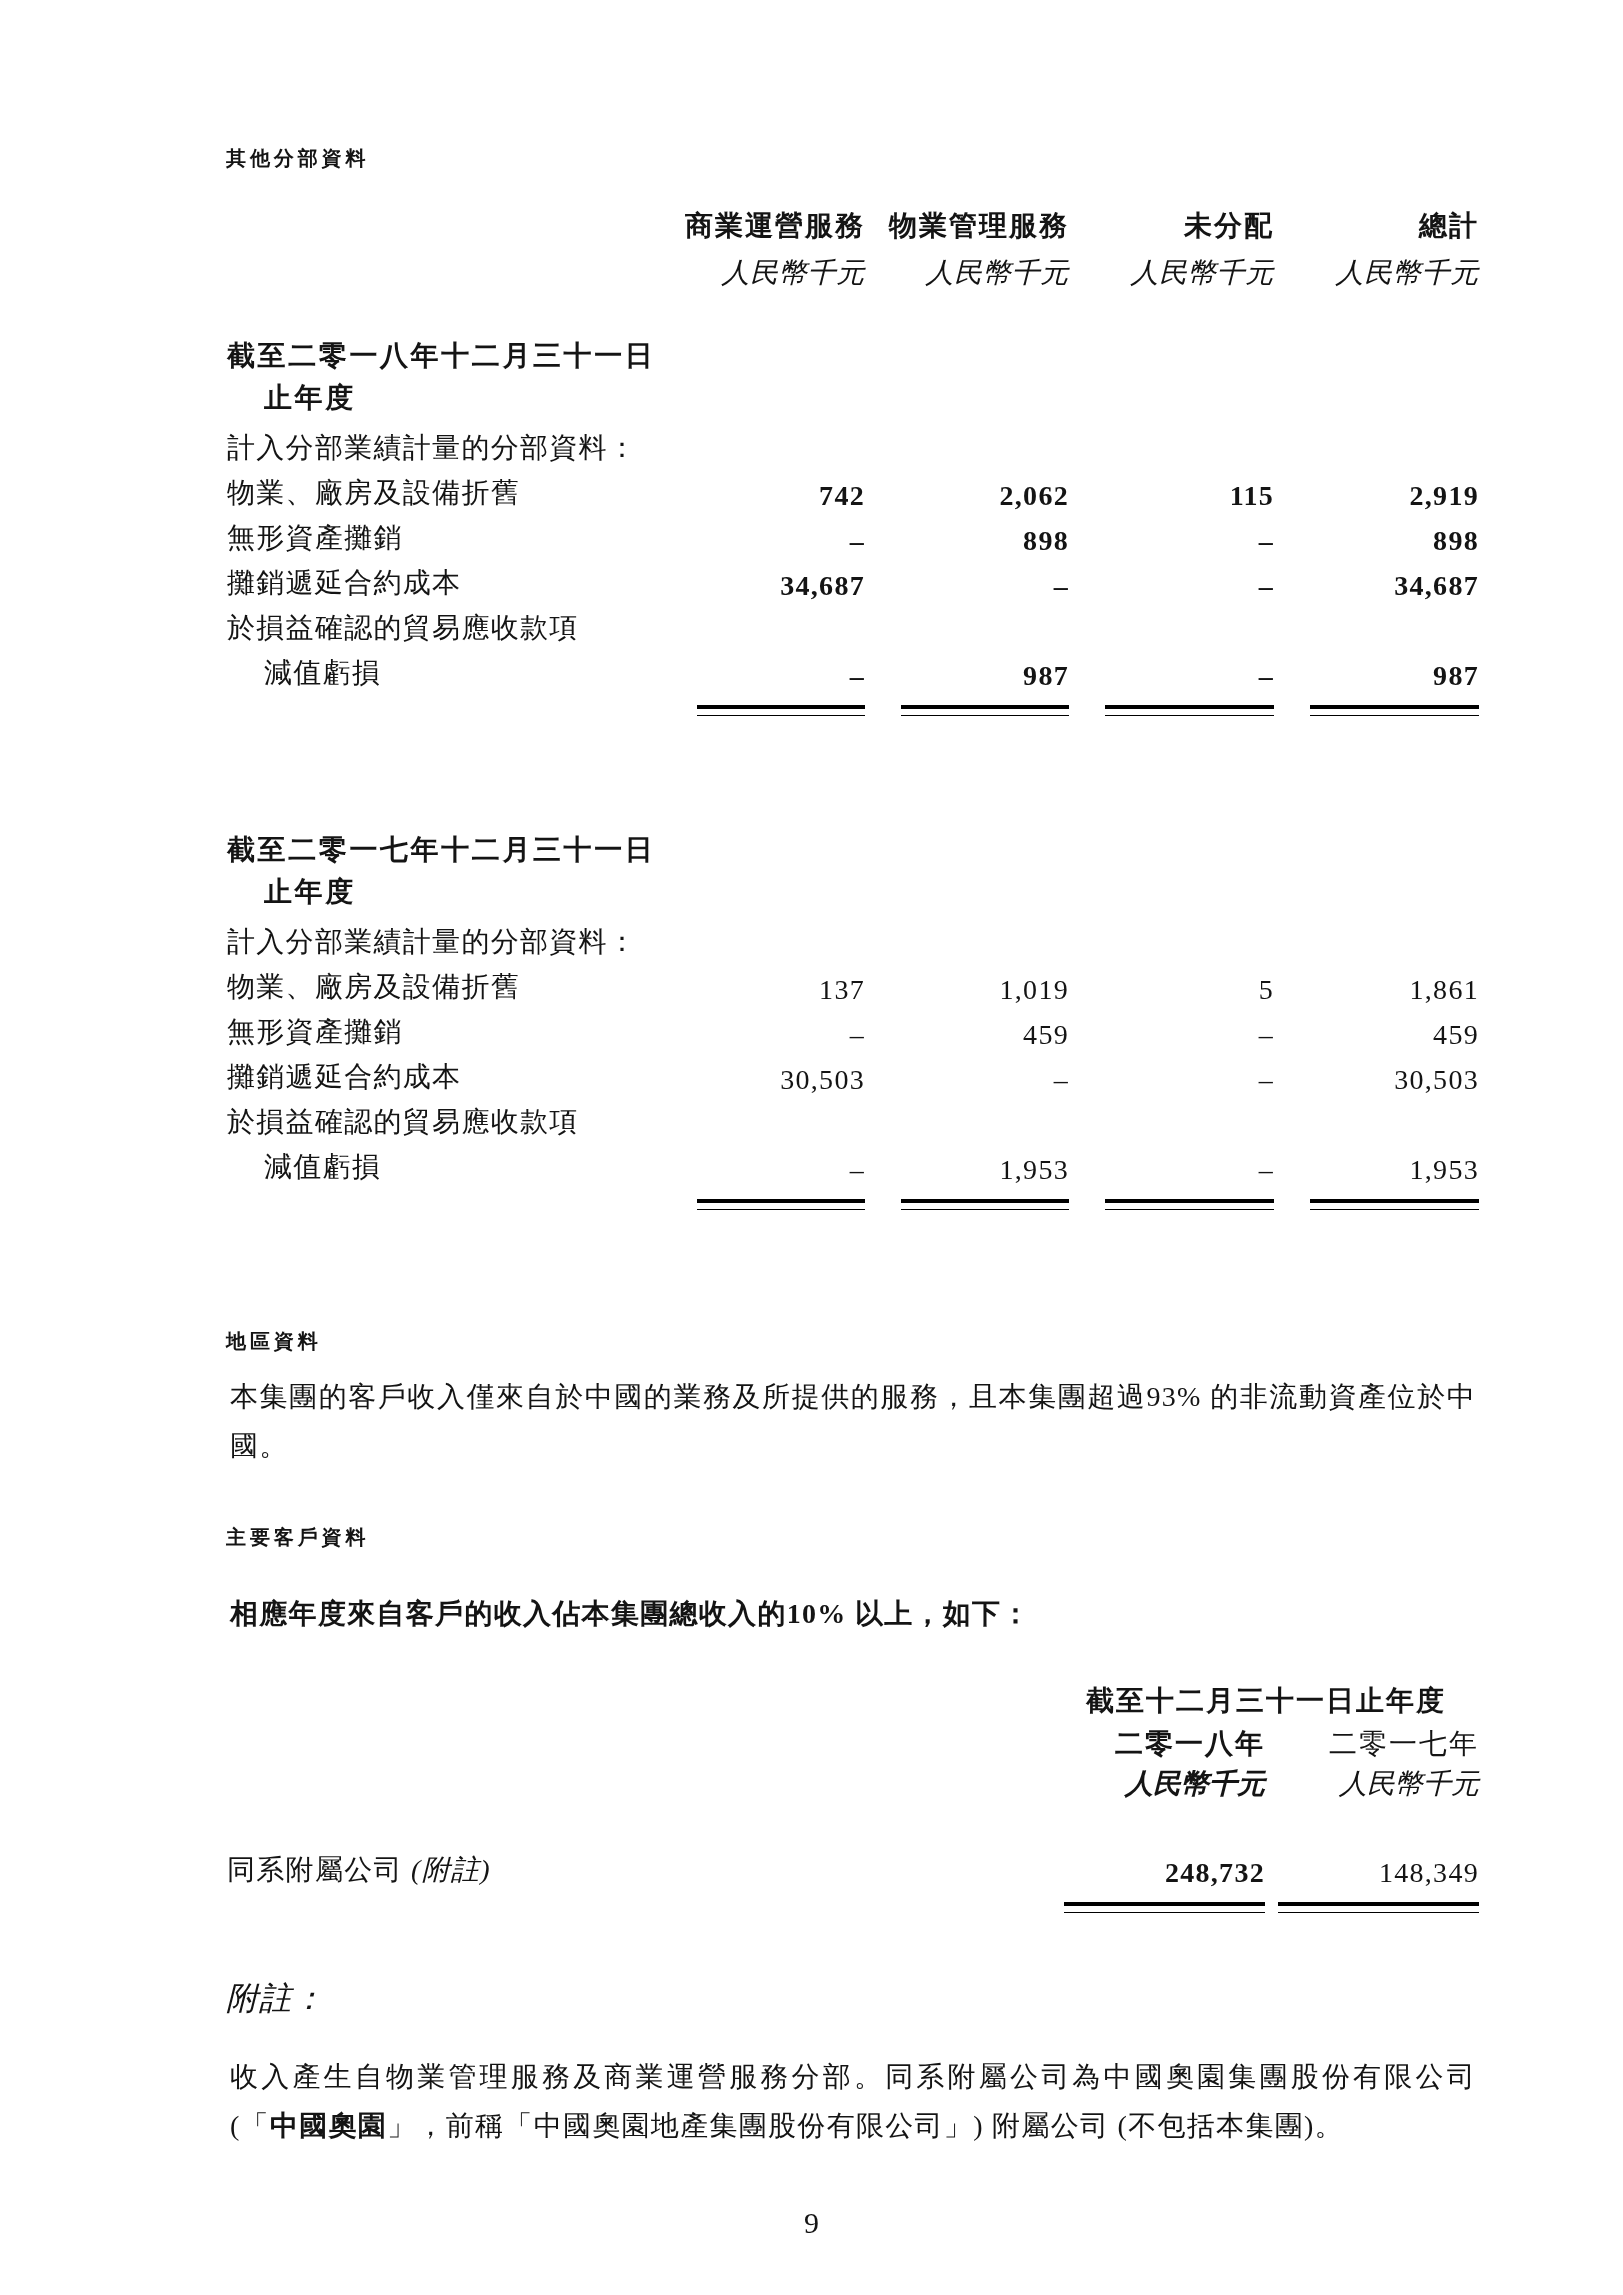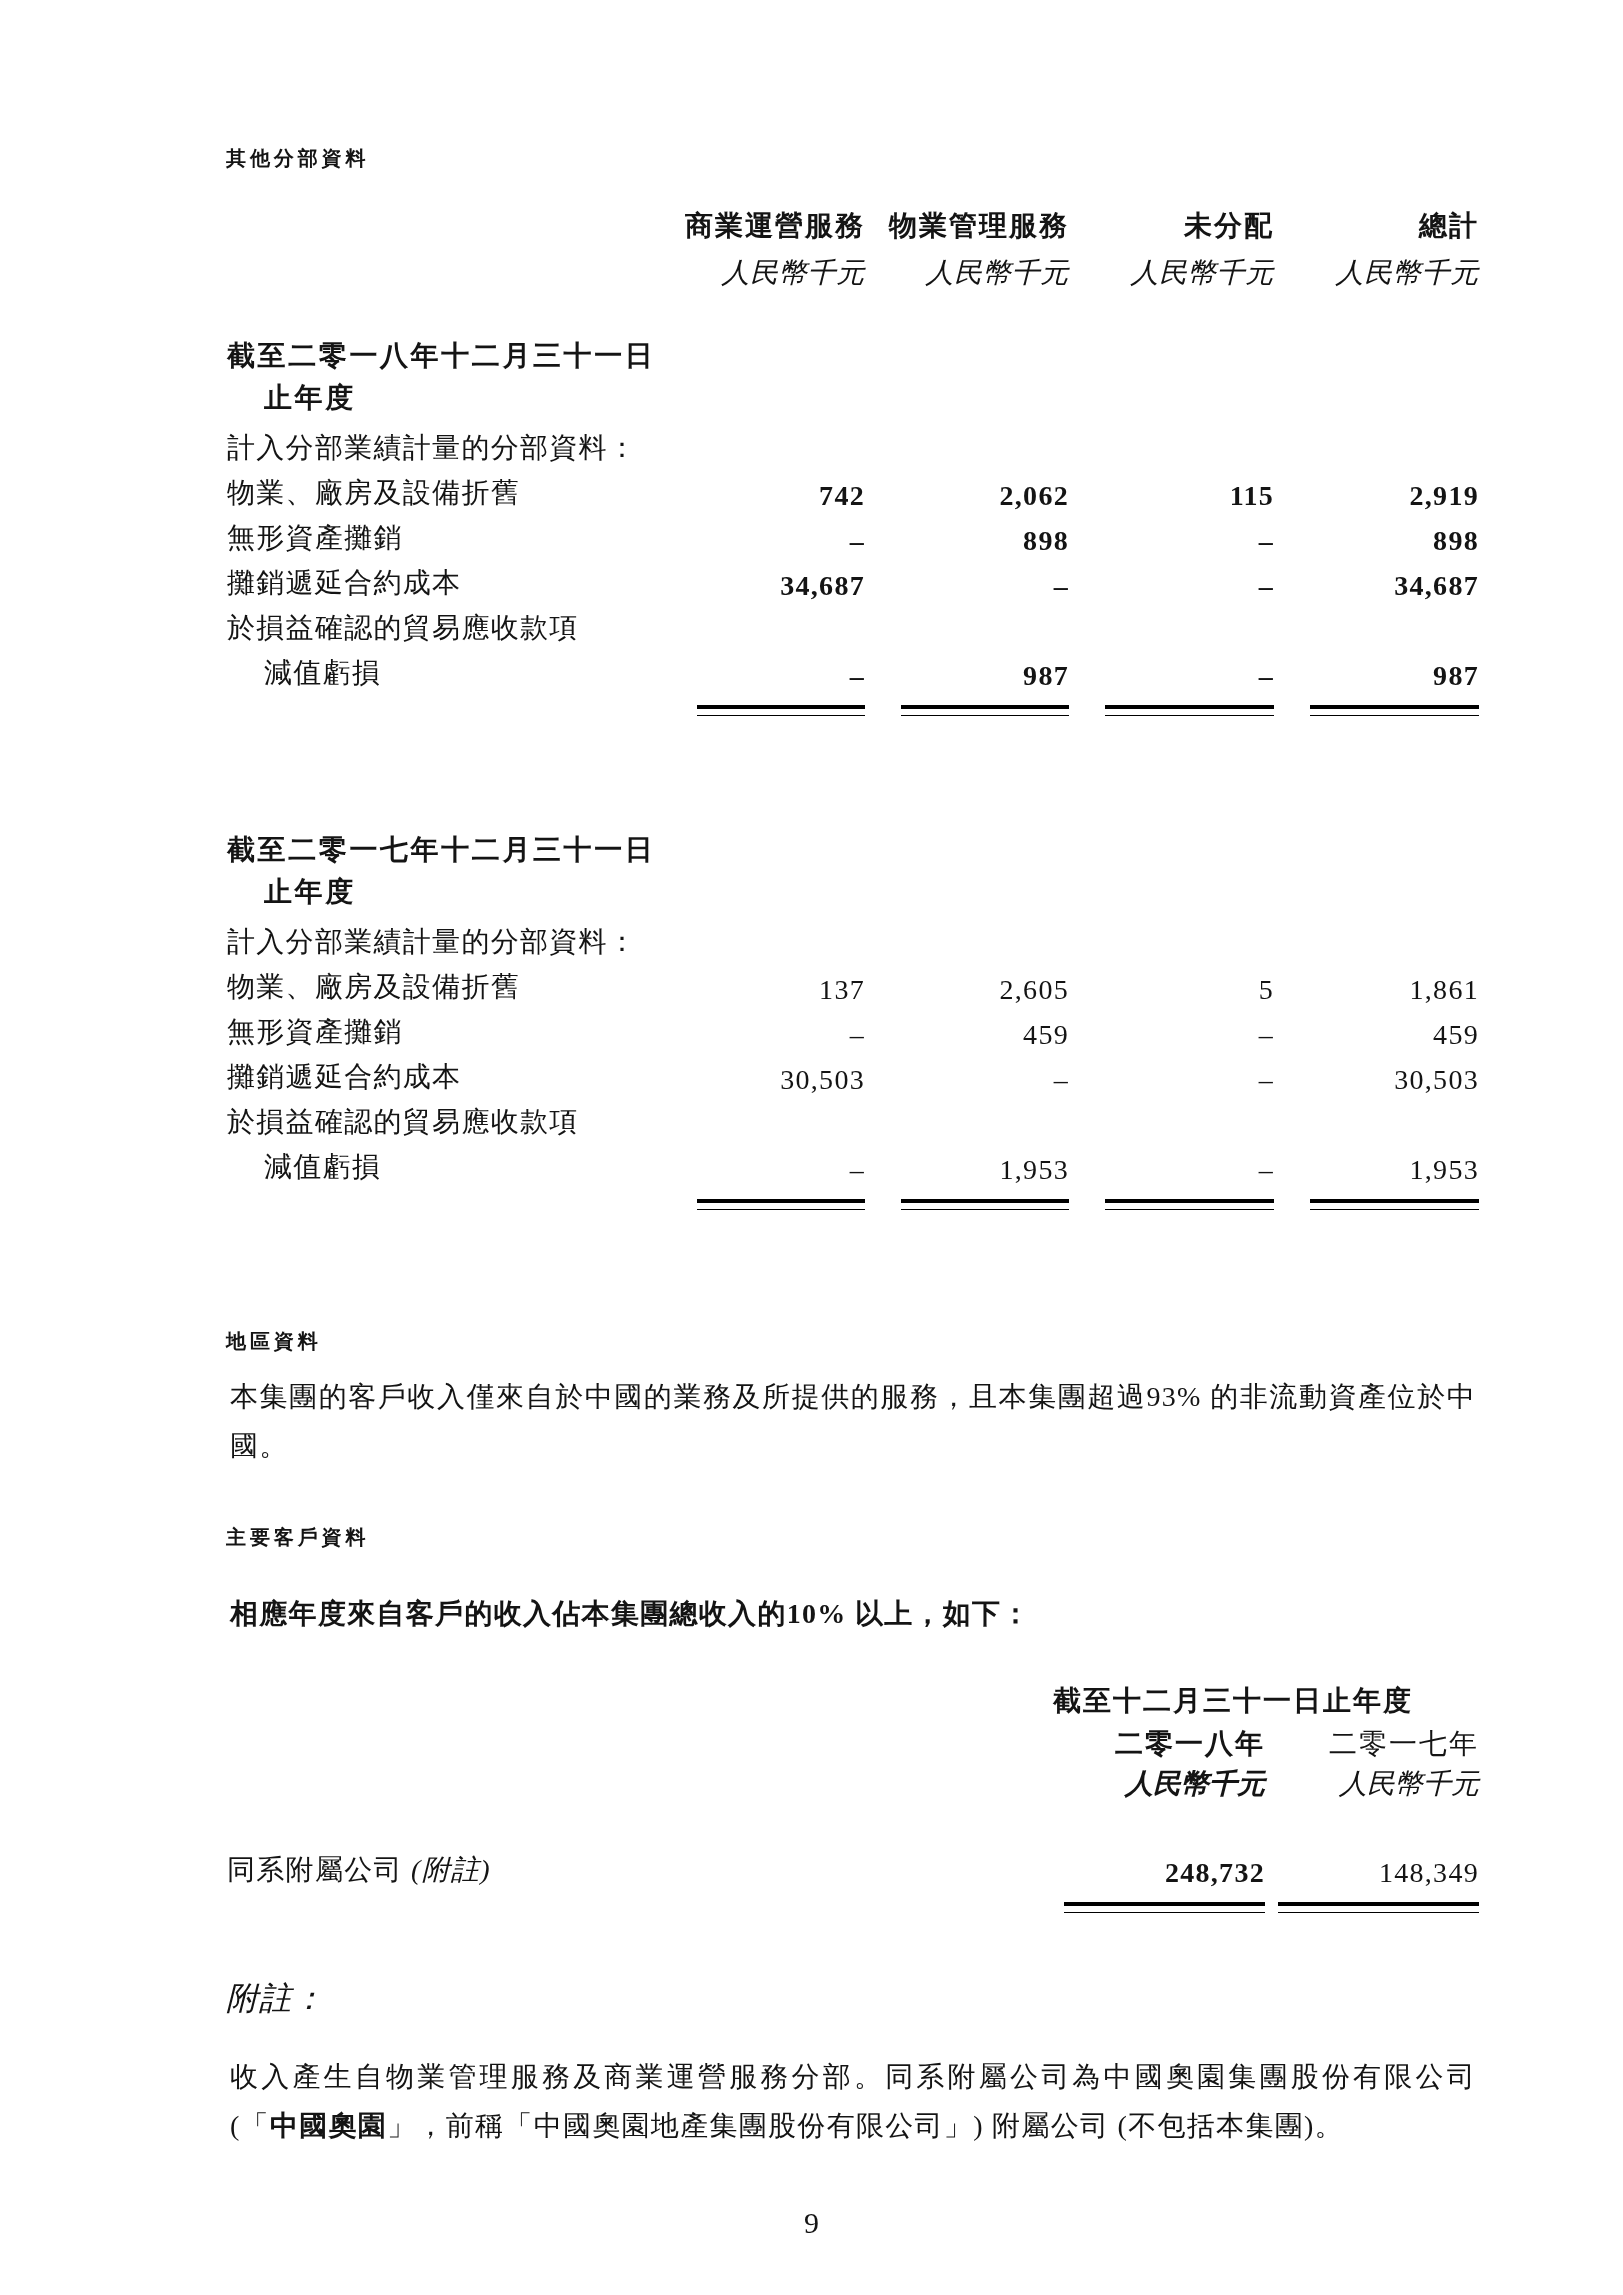--- a/index.html
+++ b/index.html
@@ -33,21 +33,21 @@
   tr.spacer td{height:110px;}
   
   .para{font-size:28px;line-height:49px;letter-spacing:1.3px;text-align:justify;margin:4px;}
   .geo-h{margin-top:117px;}
   .geo-p{margin-top:17px;}
   .cust-h{margin-top:54px;}
   .cust-p{margin-top:38px;font-weight:bold;}
   
   table.cust{width:100%;border-collapse:collapse;table-layout:fixed;margin-top:43px;}
   table.cust td{font-size:28px;vertical-align:bottom;}
-  .span-head{font-weight:bold;font-size:28px;letter-spacing:2px;}
+  .span-head{font-weight:bold;font-size:28px;letter-spacing:2px;text-align:center;}
   .yr{text-align:right;letter-spacing:2px;height:41px;}
   .cur2{font-style:italic;font-size:27px;text-align:right;height:38px;}
   tr.crow td{height:84px;letter-spacing:1.3px;}
   .dblrule2{margin-left:10.5px;border-top:4.6px solid #000;border-bottom:1.3px solid #000;height:5.9px;margin-top:11.8px;}
   .note-label{font-style:italic;font-size:32px;letter-spacing:1.3px;margin-top:63px;}
   .note-p{margin-top:31px;}
   .it{font-style:italic;}
   .pageno{
     position:absolute;bottom:55px;left:0;width:100%;
     text-align:center;font-size:30px;
@@ -151,21 +151,21 @@
           <span>截至二零一七年十二月三十一日</span><br>
           <span class="l2">止年度</span>
         </td>
       </tr>
       <tr>
         <td colspan="5" class="intro">計入分部業績計量的分部資料：</td>
       </tr>
       <tr class="r">
         <td>物業、廠房及設備折舊</td>
         <td class="num">137</td>
-        <td class="num">2,605</td>
+        <td class="num">1,019</td>
         <td class="num">5</td>
         <td class="num">1,861</td>
       </tr>
       <tr class="r">
         <td>無形資產攤銷</td>
         <td class="num">–</td>
         <td class="num">459</td>
         <td class="num">–</td>
         <td class="num">459</td>
       </tr>

